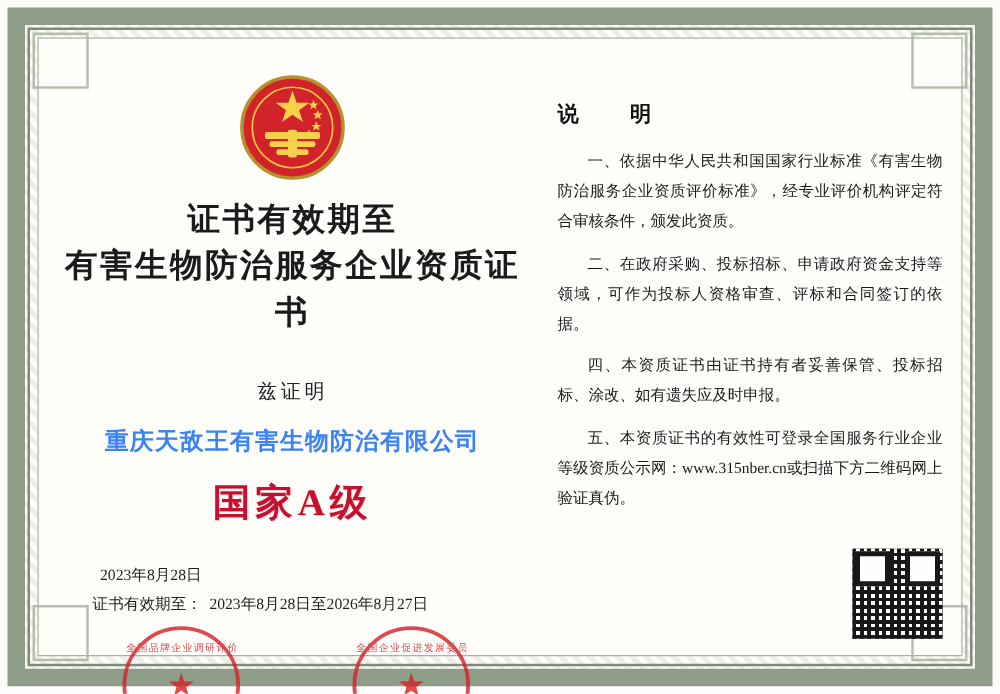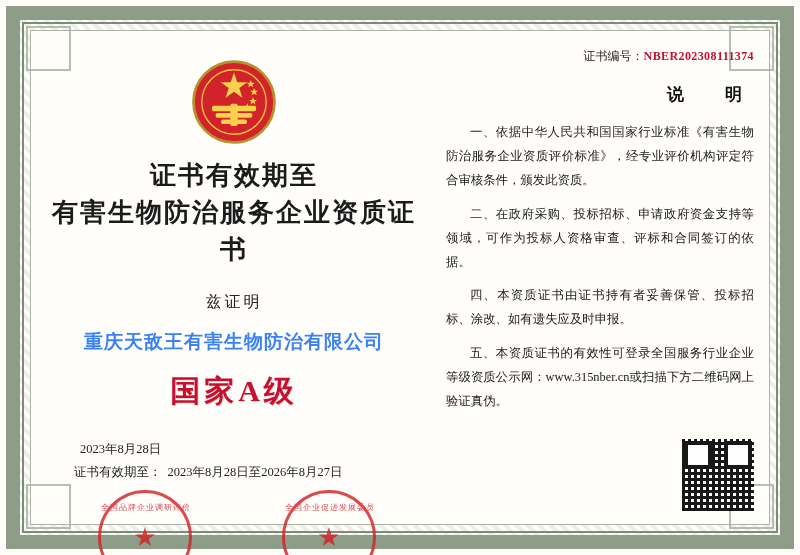--- a/index.html
+++ b/index.html
@@ -111,21 +111,21 @@
     font-size: 26px;
     letter-spacing: 2px;
     line-height: 1.42;
     margin-top: 10px;
     font-family: "Liberation Serif", serif;
   }
   .zizhengming {
     text-align: center;
     font-size: 16px;
     color: #222;
-    margin-top: 23px;
+    margin-top: 34px;
     letter-spacing: 3px;
     font-family: "Liberation Serif", serif;
   }
   .company {
     text-align: center;
     font-size: 19px;
     font-weight: bold;
     color: #3b82f6;
     margin-top: 16px;
     letter-spacing: 1px;
@@ -212,25 +212,25 @@
     color: #1f1f1f;
     font-family: "Liberation Serif", serif;
     white-space: nowrap;
   }
   .cert-no .num {
     color: #c8102e;
     font-weight: bold;
     letter-spacing: 0.4px;
   }
   .notes-title {
-    text-align: right;
+    text-align: left;
     font-size: 17px;
     font-weight: bold;
     letter-spacing: 12px;
-    margin-top: 18px;
+    margin-top: 32px;
     color: #111;
     font-family: Liberation Mono, monospace;
   }
   .notes {
     margin-top: 14px;
     font-size: 12.4px;
     line-height: 1.95;
     color: #1a1a1a;
     text-align: justify;
     font-family: "Liberation Serif", serif;
@@ -333,23 +333,20 @@
             <div class="star">★</div>
           </div>
 
         </div>
       </div>
 
     </div>
 
     <div class="right-col">
 
-      <div class="cert-no">
-        <span>证书编号：</span><span class="num">NBER202308111374</span>
-      </div>
 
       <div class="notes-title">说　明</div>
 
       <div class="notes">
         <div class="note-item">一、依据中华人民共和国国家行业标准《有害生物防治服务企业资质评价标准》，经专业评价机构评定符合审核条件，颁发此资质。</div>
         <div class="note-item">二、在政府采购、投标招标、申请政府资金支持等领域，可作为投标人资格审查、评标和合同签订的依据。</div>
         <div class="note-item">四、本资质证书由证书持有者妥善保管、投标招标、涂改、如有遗失应及时申报。</div>
         <div class="note-item">五、本资质证书的有效性可登录全国服务行业企业等级资质公示网：www.315nber.cn或扫描下方二维码网上验证真伪。</div>
       </div>
 

